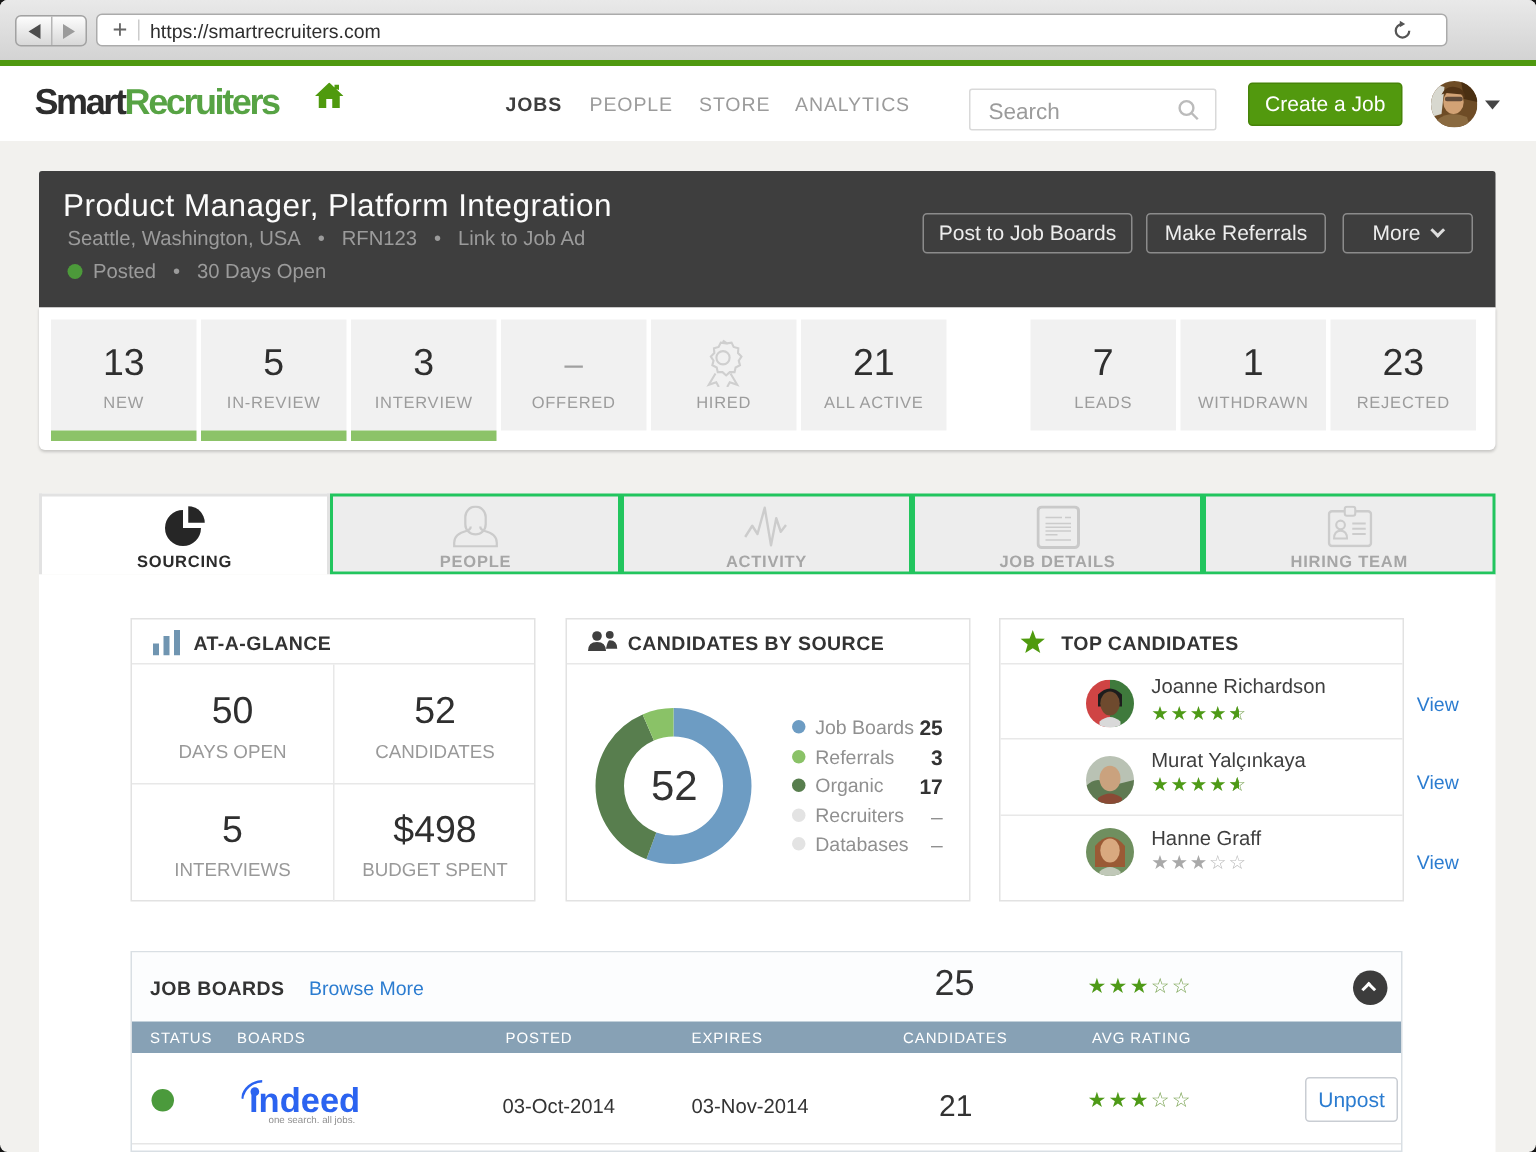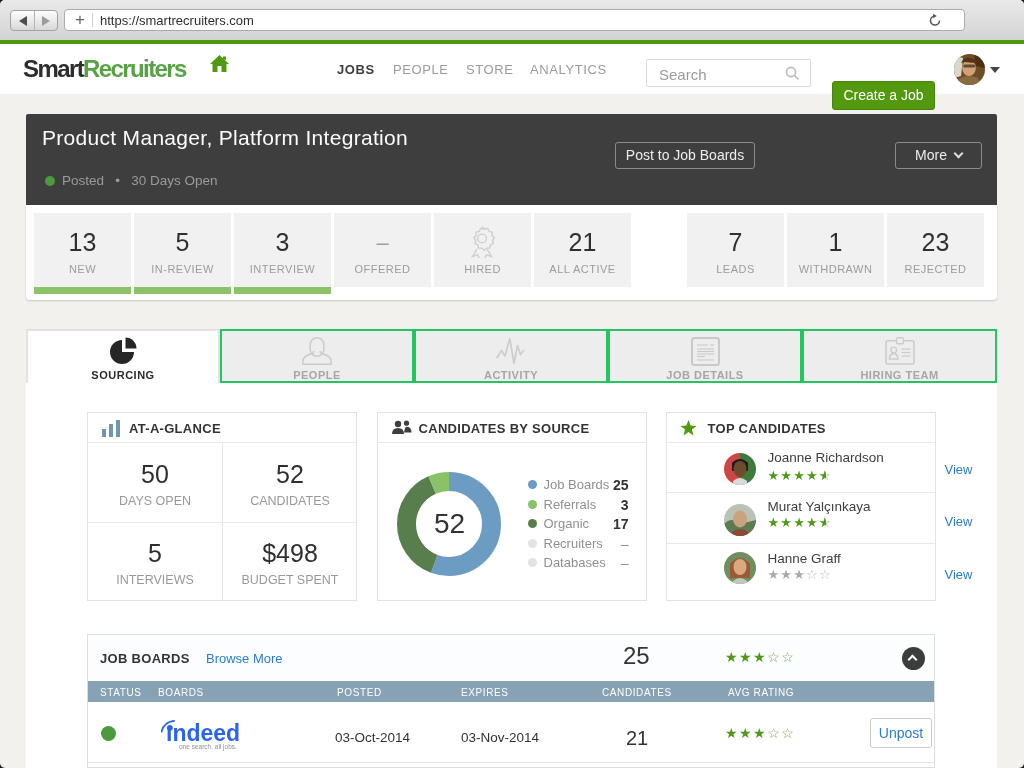--- a/index.html
+++ b/index.html
@@ -25,21 +25,21 @@
 .home { position:absolute; left:210px; top:11px; }
 .nav { position:absolute; top:0; height:50px; font-size:13px; letter-spacing:0.6px; color:#9b9b9b; }
 .nav span { position:absolute; top:18px; }
 .nav .jobs { left:337px; color:#3e3e3e; font-weight:700; }
 .nav .people { left:393px; }
 .nav .store { left:466px; }
 .nav .analytics { left:530px; }
 .search { position:absolute; left:646px; top:15px; width:165px; height:28px; border:1px solid #d9d9d9; border-radius:2px; background:#fff; }
 .search .ph { position:absolute; left:12px; top:6px; font-size:15px; color:#9b9b9b; }
 .search svg { position:absolute; right:10px; top:6px; }
-.createbtn { position:absolute; left:832px; top:11px; width:103px; height:29px; background:#52990e; border:1px solid #478409; border-radius:3px; color:#fff; font-size:14px; text-align:center; line-height:27px;margin-top:26px; }
+.createbtn { position:absolute; left:832px; top:11px; width:103px; height:29px; background:#52990e; border:1px solid #478409; border-radius:3px; color:#fff; font-size:14px; text-align:center; line-height:27px; }
 .avatar { position:absolute; left:954px; top:10px; width:31px; height:31px; border-radius:50%; overflow:hidden; }
 .caret { position:absolute; left:990px; top:23px; width:0; height:0; border-left:5px solid transparent; border-right:5px solid transparent; border-top:6px solid #454545; }
 
 .banner { position:absolute; left:26px; top:114px; width:971px; height:91px; background:#3e3e3e; border-radius:2px 2px 0 0; }
 .banner .title { position:absolute; left:16px; top:12px; font-size:21px; letter-spacing:0.3px; color:#fcfcfc; }
 .banner .sub { position:absolute; left:19px; top:37px; font-size:13.5px; color:#9b9b9b; }
 .banner .line3 { position:absolute; left:19px; top:59px; font-size:13.5px; color:#9b9b9b; }
 .gdot { display:inline-block; width:10px; height:10px; border-radius:50%; background:#4c9a3a; margin-right:7px; position:relative; top:1px; }
 .bbtn { position:absolute; top:28px; height:27px; border:1px solid #8b8b8b; border-radius:3px; color:#ededed; font-size:14px; text-align:center; line-height:25px; }
 .bbtn.b1 { left:589px; width:140px; }
@@ -159,22 +159,24 @@
           <path d="M7 9 Q10 3 16 4 Q23 5 23 12 L21 9 L10 8 Z" fill="#533416"></path>
           <rect x="9.2" y="10.5" width="12" height="3" rx="1.5" fill="#44342a" opacity="0.8"></rect>
           <path d="M4 26 Q12 19 24 24 L26 31 L4 31 Z" fill="#8a6a40"></path>
         </svg>
     </div>
     <div class="caret"></div>
   </div>
 
   <div class="banner">
     <div class="title">Product Manager, Platform Integration</div>
+    <div class="sub">Seattle, Washington, USA&nbsp;&nbsp; • &nbsp;&nbsp;RFN123&nbsp;&nbsp; • &nbsp;&nbsp;Link to Job Ad</div>
     <div class="line3"><span class="gdot"></span>Posted&nbsp;&nbsp; • &nbsp;&nbsp;30 Days Open</div>
     <div class="bbtn b1">Post to Job Boards</div>
+    <div class="bbtn b2">Make Referrals</div>
     <div class="bbtn b3">More<span class="chev"></span></div>
   </div>
 
   <div class="stats">
     <div class="cell" style="left:8px">
         <div class="num">13</div>
         <div class="lbl">NEW</div>
         <div class="bar"></div>
       </div>
     <div class="cell" style="left:108px">

